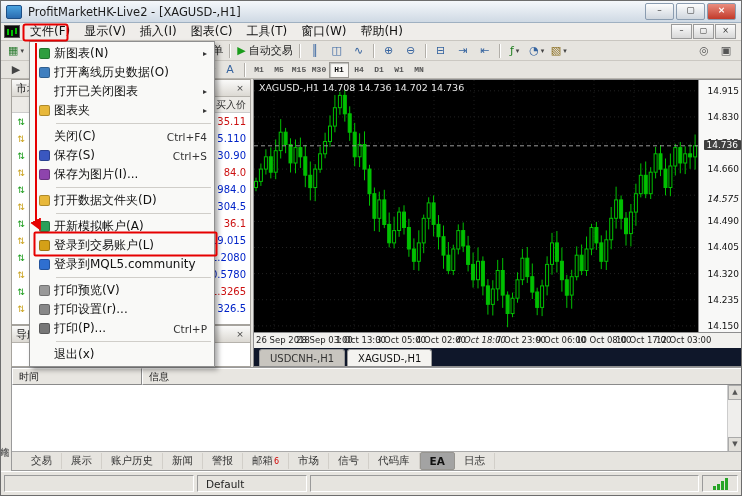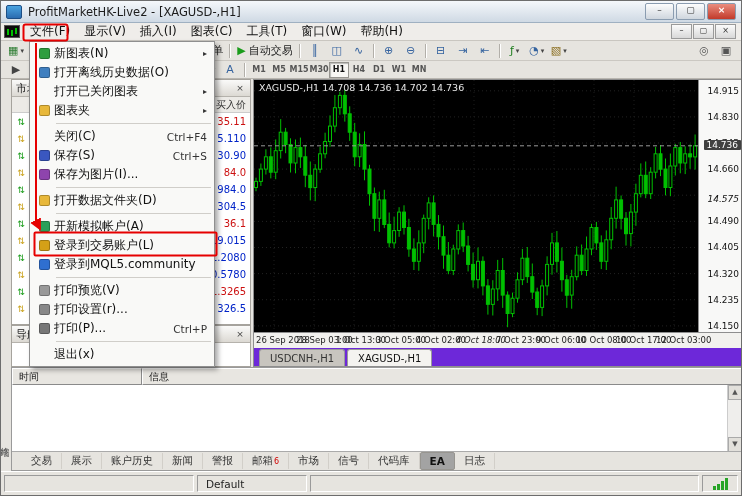--- a/index.html
+++ b/index.html
@@ -20,21 +20,21 @@
   .cbtn{width:19px;height:13px;border:1px solid #9a9a9a;background:linear-gradient(#fbfbfb,#d8d8d8);font-size:8px;text-align:center;line-height:11px;color:#333;}
   
   .toolbar1{position:absolute;left:0;top:40px;width:740px;height:20px;background:#e6e4df;border-bottom:1px solid #cbc8c2;display:flex;align-items:center;padding:0 4px;box-sizing:border-box;}
   .toolbar2{position:absolute;left:0;top:60px;width:740px;height:18px;background:#e6e4df;border-bottom:1px solid #b9b6b0;display:flex;align-items:center;padding:0 4px;box-sizing:border-box;}
   .tbtn{min-width:16px;height:16px;display:flex;align-items:center;justify-content:center;font-size:11px;margin:0 1px;border:1px solid transparent;border-radius:2px;white-space:nowrap;padding:0 1px;}
   .tbtn .glyph{font-size:11px;line-height:1;}
   .tlabel{font-size:11px;color:#222;margin-left:3px;}
   .caret{font-size:7px;color:#444;margin-left:2px;}
   .tsep{width:1px;height:14px;background:#b2afa9;border-right:1px solid #fff;margin:0 3px;}
   .spacer{flex:1;}
-  .tfbtn{width:18px;height:14px;font-size:8px;font-weight:bold;color:#555;display:flex;align-items:center;justify-content:center;border:1px solid transparent;}
+  .tfbtn{width:18px;height:14px;font-size:8px;font-weight:bold;color:#555;display:flex;align-items:center;justify-content:center;border:1px solid transparent;font-family:Liberation Mono, monospace;}
   .tfbtn.active{background:#f8f7f4;border:1px solid #979590;box-shadow:inset 1px 1px 1px rgba(0,0,0,.25);color:#111;}
   
   .panel{position:absolute;background:#fff;border:1px solid #a6a39d;box-sizing:border-box;}
   .panel-h{height:16px;background:linear-gradient(#fafaf9,#dcd9d3);border-bottom:1px solid #b5b2ac;display:flex;align-items:center;padding:0 4px;font-size:11px;color:#222;}
   .panel-x{margin-left:auto;font-size:9px;color:#444;width:12px;text-align:center;}
   .mw-head{display:flex;height:15px;font-size:10px;color:#333;border-bottom:1px solid #ccc;background:#eceae6;align-items:center;}
   .mw-head .c1{flex:1;padding-left:20px;}
   .mw-head .c2{width:60px;text-align:right;}
   .mw-head .c3{width:62px;text-align:right;padding-right:4px;}
   .mwrow{display:flex;align-items:center;height:17px;font-size:10px;background:#fff;}
@@ -46,21 +46,21 @@
   .red{color:#cc1111;}
   
   .chartwin{position:absolute;left:252px;top:78px;width:490px;height:288px;border:1px solid #8e8e8e;background:#f2f1ee;box-sizing:border-box;}
   .plot{position:absolute;left:0;top:0;width:444px;height:252px;background:#000;overflow:hidden;}
   .ohlc{position:absolute;left:5px;top:2px;color:#e6e6e6;font-size:9.5px;z-index:3;white-space:nowrap;}
   .paxis{position:absolute;left:444px;top:0;width:44px;height:252px;background:#f8f8f7;border-left:1px solid #8e8e8e;box-sizing:border-box;}
   .ptick{position:absolute;right:3px;font-size:9px;color:#111;white-space:nowrap;}
   .pbadge{position:absolute;right:1px;background:#404040;color:#fff;padding:0 3px;font-size:9px;border-radius:1px;z-index:2;}
   .taxis{position:absolute;left:0;top:252px;width:488px;height:16px;background:#f2f1ee;border-top:1px solid #8e8e8e;box-sizing:border-box;}
   .ttick{position:absolute;top:2px;font-size:8.5px;color:#222;white-space:nowrap;}
-  .ctabs{position:absolute;left:0;top:268px;width:488px;height:18px;background:#6d28d9;display:flex;align-items:flex-end;padding-left:5px;box-sizing:border-box;}
+  .ctabs{position:absolute;left:0;top:268px;width:488px;height:18px;background:#0f172a;display:flex;align-items:flex-end;padding-left:5px;box-sizing:border-box;}
   .ctab{height:16px;padding:0 10px;font-size:10px;border:1px solid #9a9a9a;border-bottom:none;border-radius:3px 3px 0 0;background:#c8c5bf;color:#333;display:flex;align-items:center;margin-right:2px;}
   .ctab.active{background:#f4f3f0;color:#111;}
   
   .terminal{position:absolute;left:10px;top:366px;width:732px;height:104px;border:1px solid #9a9a9a;background:#fff;box-sizing:border-box;}
   .thead{display:flex;height:17px;}
   .thcell{border:1px solid;border-color:#fff #8a8a8a #8a8a8a #fff;background:#e8e6e1;font-size:10px;display:flex;align-items:center;padding-left:6px;color:#222;box-sizing:border-box;}
   .t1{width:130px;}
   .t2{flex:1;}
   .tbody{position:absolute;top:17px;bottom:18px;left:0;right:14px;background:#fff;}
   .tscroll{position:absolute;top:17px;bottom:18px;right:0;width:14px;background:#efeeec;border-left:1px solid #ccc;display:flex;flex-direction:column;justify-content:space-between;}

